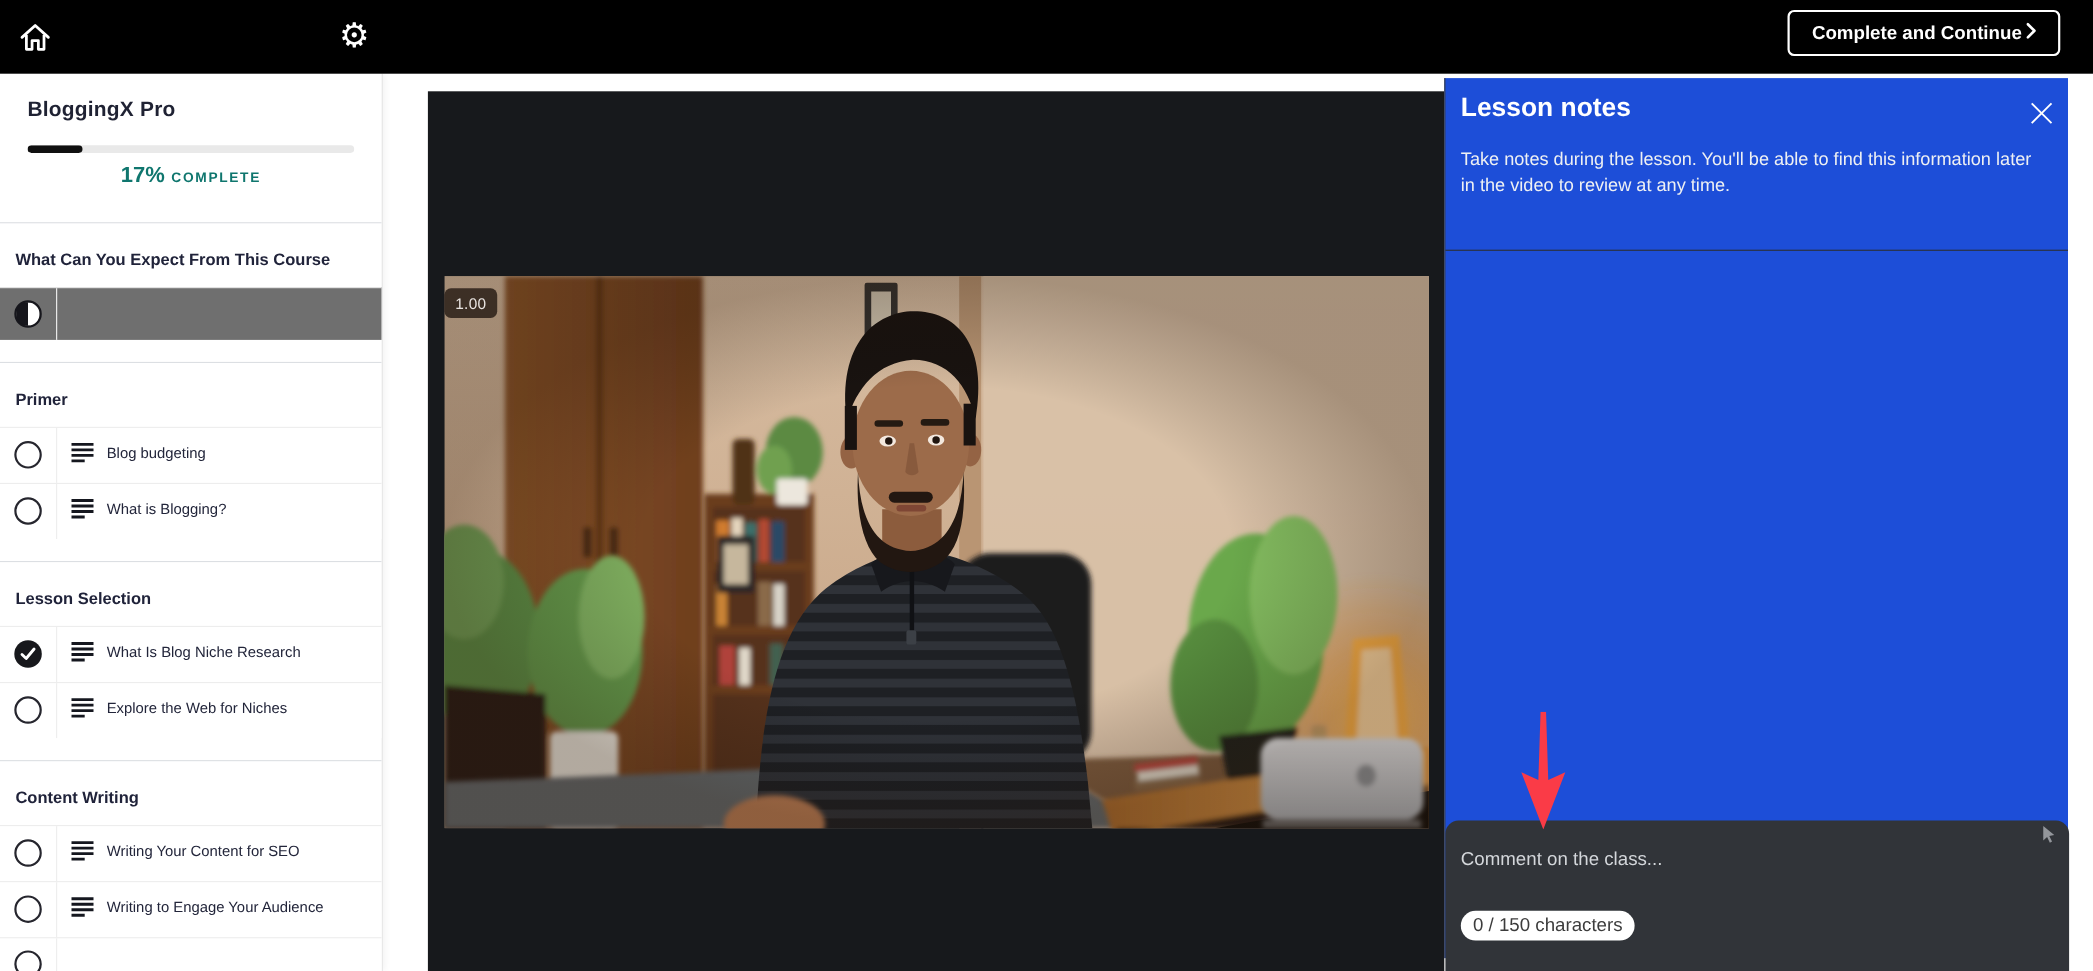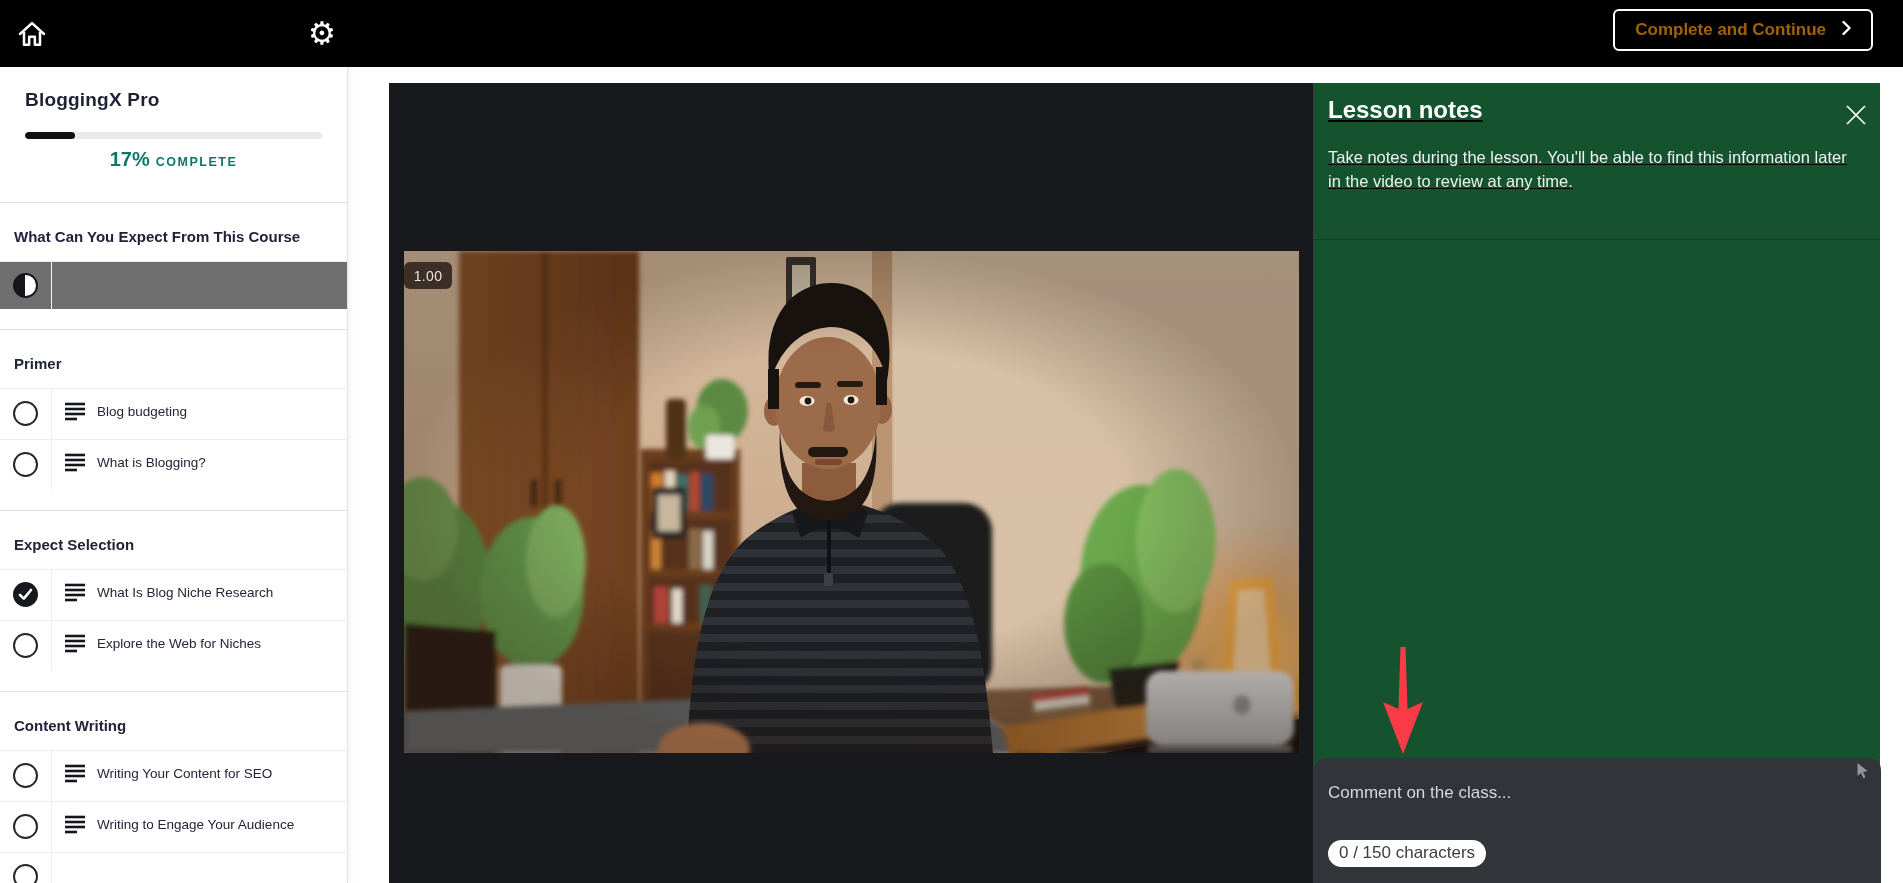--- a/index.html
+++ b/index.html
@@ -7,22 +7,22 @@
     font-family:"Liberation Sans", sans-serif; }
   .app { position:relative; width:1903px; height:883px; background:#fff; }
 
   
   .topbar { position:absolute; left:0; top:0; width:1903px; height:67px; background:#000; z-index:30; }
   .home-btn { position:absolute; left:16px; top:18px; width:32px; height:32px; cursor:pointer; }
   .gear-btn { position:absolute; left:304px; top:13px; width:36px; height:40px; color:#fff;
     font-size:31px; line-height:40px; text-align:center; cursor:pointer;
     font-family:"DejaVu Sans", sans-serif; }
   .complete-btn { position:absolute; right:30px; top:9px; height:42px; display:flex; align-items:center;
-    gap:16px; padding:0 20px; background:transparent; border:2px solid #fff; border-radius:6px;
-    color:#a16207; font-size:17px; font-weight:bold; cursor:pointer; font-family:"Liberation Sans", sans-serif; }
+    gap:4px; padding:0 20px; background:transparent; border:2px solid #fff; border-radius:6px;
+    color:#ffffff; font-size:17px; font-weight:bold; cursor:pointer; font-family:"Liberation Sans", sans-serif; }
 
   
   .sidebar { position:absolute; left:0; top:67px; width:348px; height:816px; background:#fff;
     border-right:1px solid #e3e3e3; box-shadow:2px 0 6px rgba(0,0,0,.05); overflow:hidden; z-index:20; }
   .course-header { height:136px; padding:22px 25px 0; border-bottom:1px solid #dcdfe3; }
   .course-title { font-size:19px; font-weight:bold; color:#1f2233; letter-spacing:.2px; }
   .progress-track { margin-top:21px; height:7px; background:#e9e9e9; border-radius:4px; overflow:hidden; }
   .progress-fill { height:100%; background:#101010; border-radius:4px; width:17%; }
   .progress-text { margin-top:9px; text-align:center; color:#0f766e; }
   .progress-text .pct { font-size:20px; font-weight:bold; }
@@ -46,22 +46,22 @@
 
   
   .stage { position:absolute; left:389px; top:83px; width:924px; height:816px; background:#17191c; }
   .video-frame { position:absolute; left:15px; top:168px; width:895px; height:502px; cursor:pointer; }
   .video-frame svg { display:block; width:100%; height:100%; }
   .rate-badge { position:absolute; left:0px; top:11px; width:48px; height:27px;
     background:rgba(42,30,24,.85); border-radius:6px; color:#e9e4e1; font-size:14px;
     display:flex; align-items:center; justify-content:center; letter-spacing:.3px; }
 
   
-  .notes-panel { position:absolute; left:1313px; top:83px; width:567px; height:800px;
-    background:#14532d; border-left:1px solid #393c41;text-decoration:underline; }
+  .notes-panel { position:absolute; left:1313px; top:71px; width:567px; height:800px;
+    background:#1d4ed8; border-left:1px solid #393c41; }
   .panel-title { padding:13px 50px 0 14px; font-size:24px; font-weight:bold; color:#fff; }
   .close-btn { position:absolute; top:20px; right:12px; width:24px; height:24px; cursor:pointer; }
   .panel-desc { margin:21px 18px 0 14px; font-size:16.5px; line-height:24px; color:#eef0f3; }
   .panel-divider { margin-top:46px; border-bottom:1px solid #2c2f33; }
   .comment-box { position:absolute; left:0; top:675px; width:567px; height:141px;
     background:#313439; border-radius:12px 12px 0 0; }
   .comment-input { position:absolute; left:0; top:0; width:100%; height:76px; background:transparent;
     border:none; outline:none; resize:none; padding:25px 40px 0 14px; font-size:17px; color:#e8eaed;
     font-family:"Liberation Sans", sans-serif; }
   .comment-input::placeholder { color:#d4d7db; opacity:1; }
@@ -142,21 +142,21 @@
               <line x1="1" y1="7" x2="21" y2="7" stroke="#15171f" stroke-width="2.6"></line>
               <line x1="1" y1="12" x2="21" y2="12" stroke="#15171f" stroke-width="2.6"></line>
               <line x1="1" y1="17" x2="13" y2="17" stroke="#15171f" stroke-width="2.6"></line>
             </svg>
           </span><span>What is Blogging?</span>
         </div>
       </div>
     </div>
 
     <div class="section">
-      <div class="section-title">Expect Selection</div>
+      <div class="section-title">Lesson Selection</div>
       <div class="lesson-item">
         <div class="status-col">
           <span class="c-done">
             <svg width="15" height="13" viewBox="0 0 15 13">
                 <polyline points="2,7 5.8,10.6 13,2" stroke="#fff" stroke-width="2.6" fill="none" stroke-linecap="round" stroke-linejoin="round"></polyline>
               </svg>
           </span>
         </div>
         <div class="item-body">
           <span class="type-icon">

